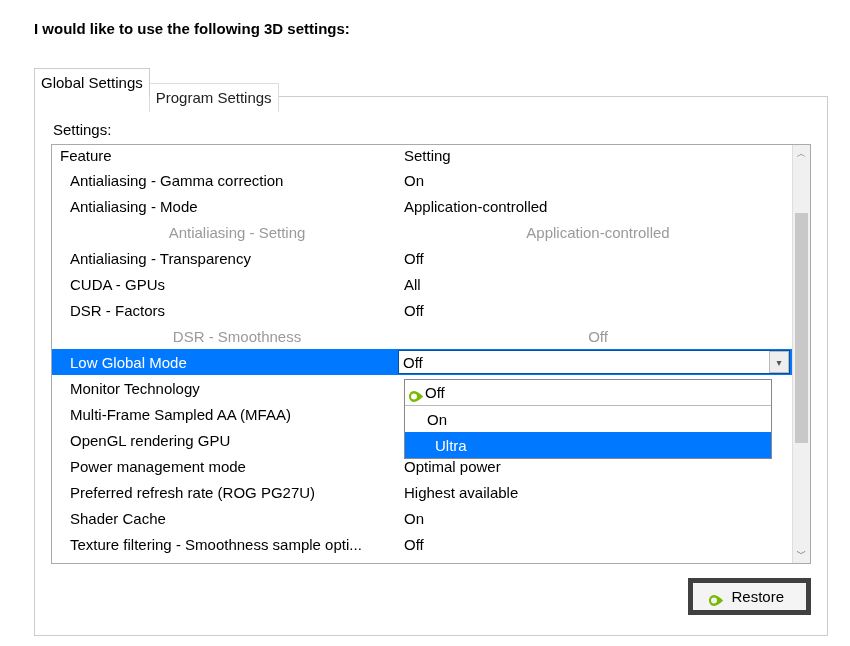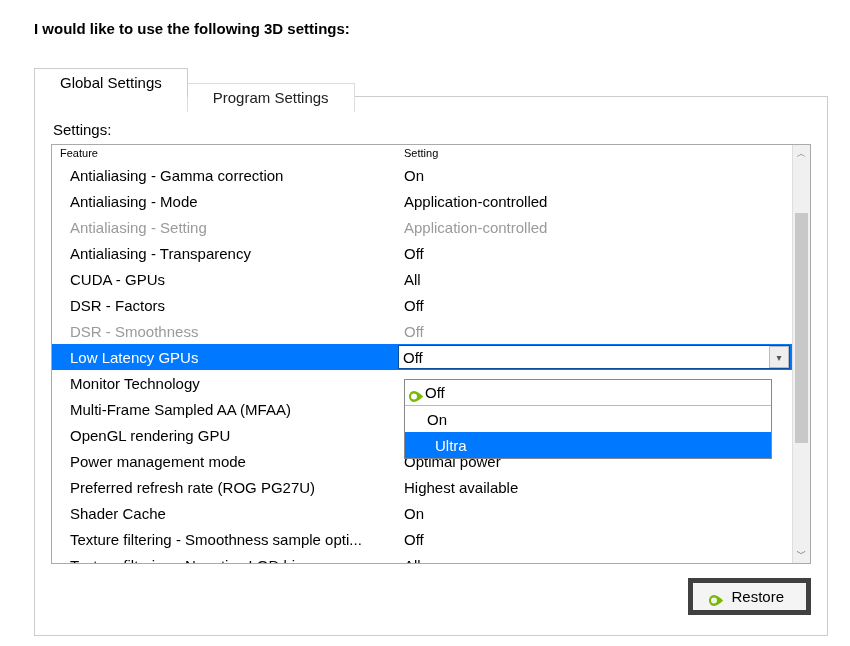--- a/index.html
+++ b/index.html
@@ -22,21 +22,21 @@
       margin: 30px 22px 0 34px;
     }
     .tabs {
       display: flex;
       position: relative;
       z-index: 2;
     }
     .tab {
       border: 1px solid #ccc;
       border-bottom: none;
-      padding: 5px 25px 6px;
+      padding: 5px 6px 6px;
       background: #fff;
       font-size: 15px;
       cursor: pointer;
       position: relative;
     }
     .tab.active {
       background: #fff;
       border-color: #ccc;
       top: 1px;
       z-index: 3;
@@ -65,41 +65,41 @@
       display: flex;
       height: 420px;
     }
     .grid-body {
       flex: 1;
       overflow: hidden;
       position: relative;
     }
     .col-header {
       display: flex;
-      font-size: 11px;
+      font-size: 15px;
       padding: 2px 0 3px 8px;
       align-items: flex-end;
     }
     .col-feature { width: 344px; }
     .col-setting { flex: 1; }
     .rows {
       position: relative;
     }
     .row {
       display: flex;
       align-items: center;
       height: 26px;
       padding-left: 18px;
       font-size: 15px;
       color: #000;
       cursor: default;
     }
     .row .cell-feature { width: 334px; white-space: nowrap; overflow: hidden; text-overflow: ellipsis; }
     .row .cell-setting { flex: 1; }
-    .row.disabled { color: #9a9a9a; }
+    .row.disabled { color: #9a9a9a; text-align: center; }
     .row.selected {
       background: #0078ff;
       color: #fff;
     }
     .row.selected .cell-setting-wrap {
       background: #fff;
       color: #000;
       border: 1px solid #0a4f9e;
       display: flex;
       align-items: center;
@@ -230,21 +230,21 @@
           <div class="row">
             <div class="cell-feature">DSR - Factors</div>
             <div class="cell-setting">Off</div>
           </div>
           <div class="row disabled">
             <div class="cell-feature">DSR - Smoothness</div>
             <div class="cell-setting">Off</div>
           </div>
 
           <div class="row selected">
-            <div class="cell-feature">Low Latency GPUs</div>
+            <div class="cell-feature">Low Global Mode</div>
             <div class="cell-setting-wrap" style="flex:1;">
               <span class="cell-setting-text">Off</span>
               <div class="dd-btn">
                 <span class="chev">▾</span>
               </div>
             </div>
           </div>
 
           <div class="row">
             <div class="cell-feature">Monitor Technology</div>

